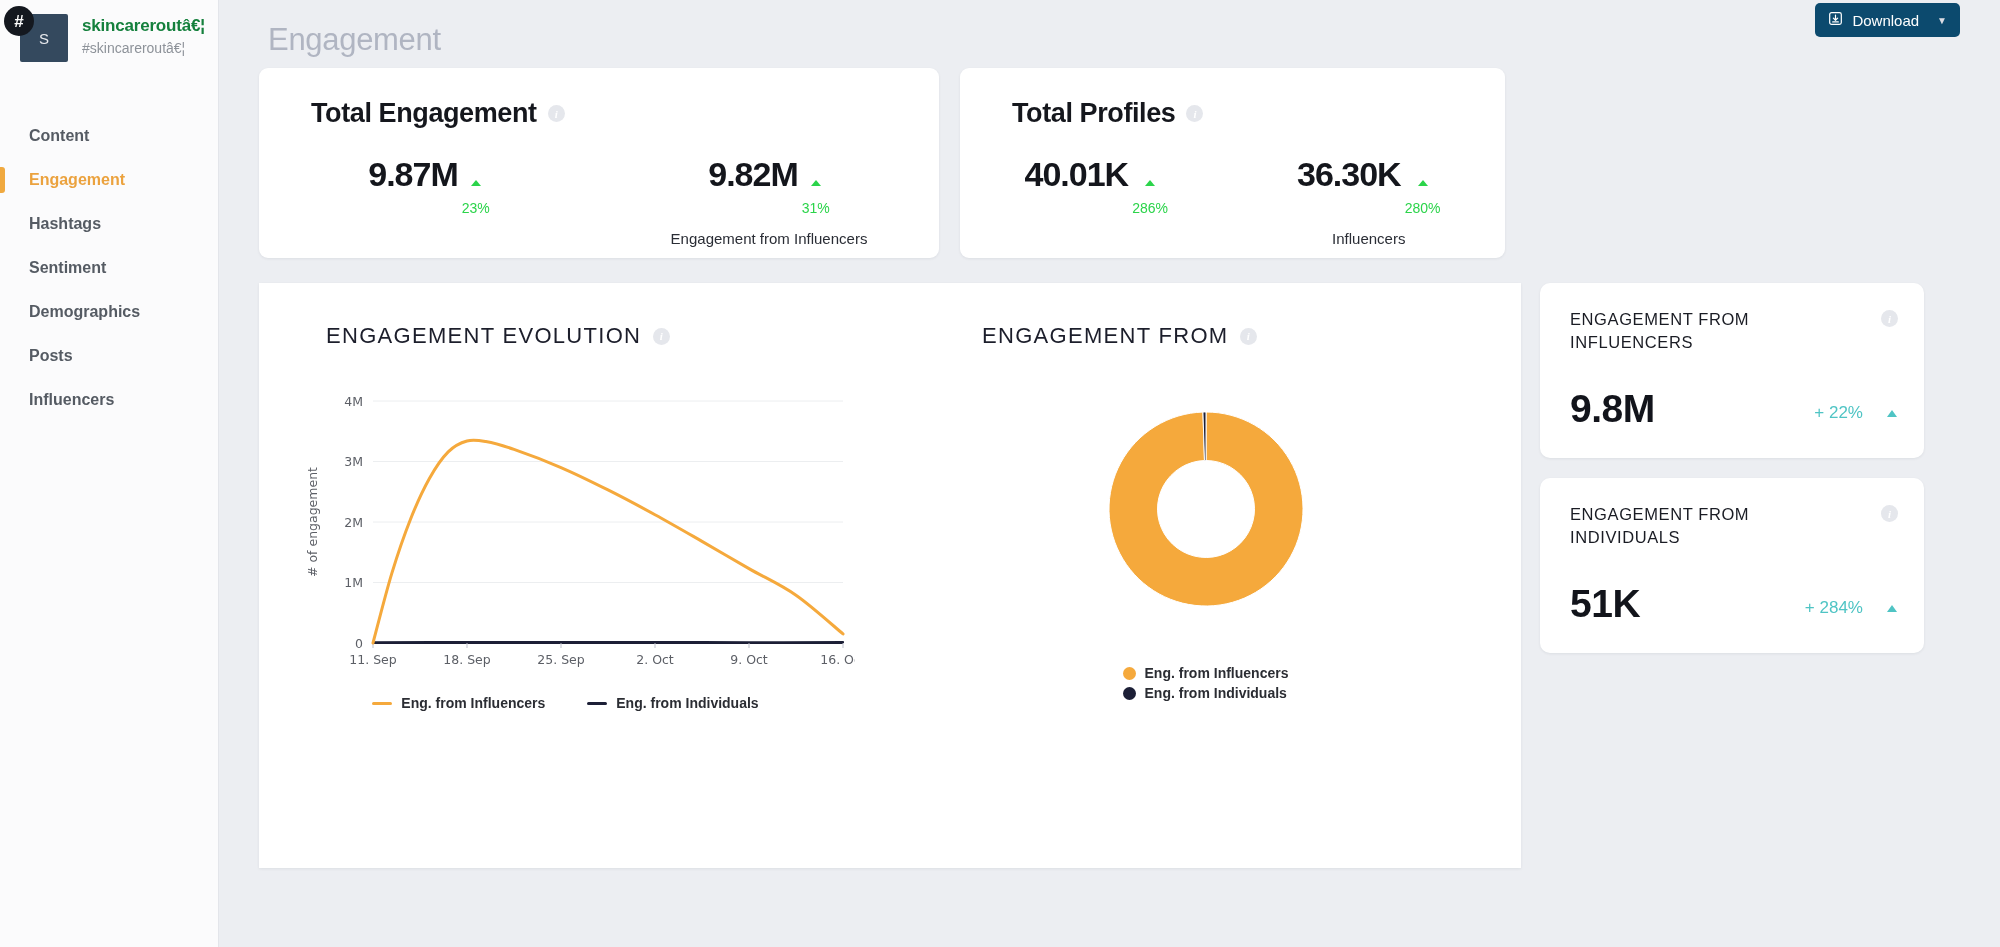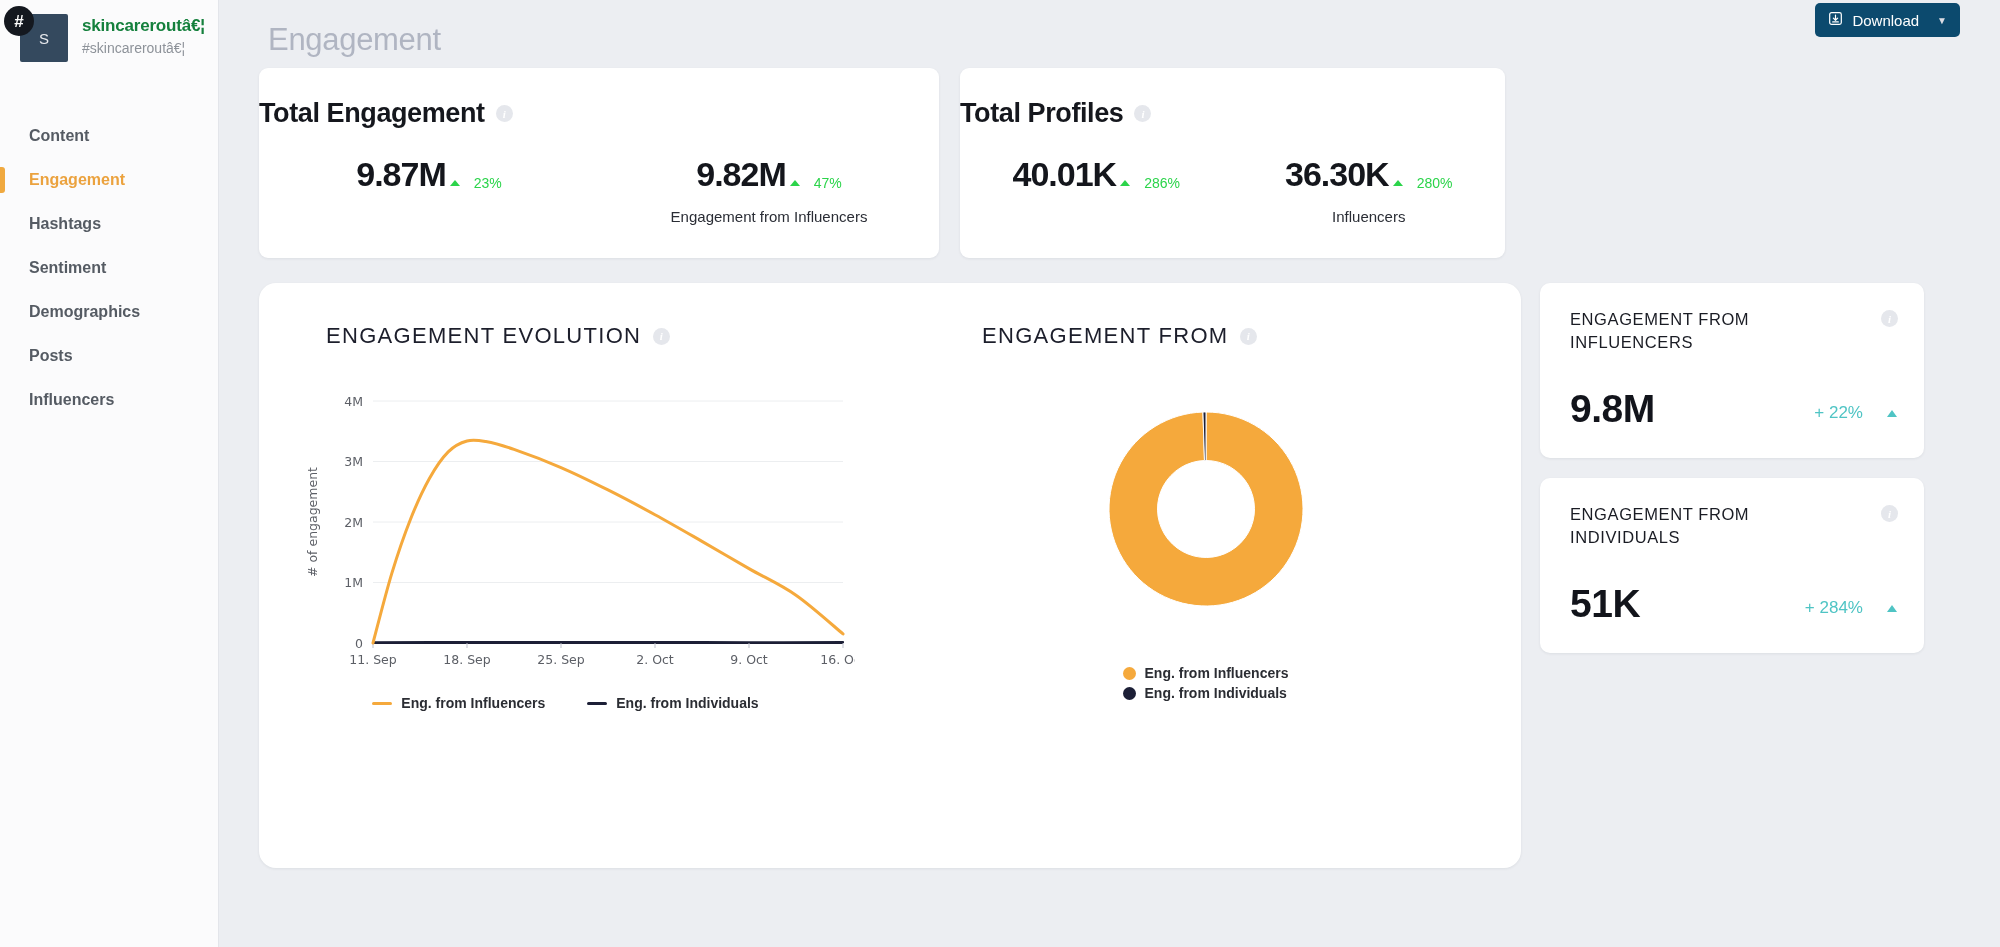--- a/index.html
+++ b/index.html
@@ -68,39 +68,41 @@
   .kpi-card {
     background: #fff; border-radius: 9px; height: 190px;
     box-shadow: 0 1px 3px rgba(20,25,40,.07);
     padding: 30px 0 0 0;
   }
   .kpi-card.c1 { width: 680px; }
   .kpi-card.c2 { width: 545px; }
   .kpi-title {
     display: flex; align-items: center; gap: 11px;
     font-size: 27px; font-weight: 700; color: #15171d; letter-spacing: -0.4px;
+    padding-left: 42px;
+    margin-left: 10px;
   }
   .info-dot {
     width: 17px; height: 17px; border-radius: 50%; background: #e5e7ec;
     color: #fff; font-size: 11px; font-weight: 700; font-style: italic;
     display: inline-flex; align-items: center; justify-content: center;
     font-family: "Liberation Serif", serif; cursor: pointer;
   }
   .kpi-metrics { display: flex; margin-top: 26px; }
   .metric { flex: 1; text-align: center; }
   .metric-line { display: flex; align-items: baseline; justify-content: center; }
   .metric-val { font-size: 34px; font-weight: 700; color: #14161c; letter-spacing: -1px; }
-  .metric-delta { font-size: 14px; color: #2bd44a; margin-left: 4px; display: flex; align-items: center; gap: 14px; }
+  .metric-delta { font-size: 14px; color: #2bd44a; margin-left: 4px; display: flex; align-items: center; gap: 14px; flex-direction: column; }
   .tri-up { width: 0; height: 0; border-left: 5px solid transparent; border-right: 5px solid transparent; border-bottom: 6px solid #2bd44a; }
   .metric-sub { font-size: 15px; color: #2a2d35; margin-top: 14px; }
 
   
   .lower { display: flex; gap: 19px; margin-top: 25px; }
   .chart-card {
-    background: #fff; border-radius: 17px; width: 1262px; height: 585px;
+    background: #fff; border-radius: 0; width: 1262px; height: 585px;
     box-shadow: 0 1px 3px rgba(20,25,40,.07);
     display: flex; padding-top: 40px;
   }
   .chart-half { flex: 1; }
   .chart-head {
     display: flex; align-items: center; gap: 12px;
     font-size: 22px; color: #1c1e2b; letter-spacing: 1.3px; font-weight: 400;
   }
   .chart-head.left { padding-left: 67px; }
   .chart-head.right { padding-left: 92px; }
@@ -211,21 +213,21 @@
                 <span>23%</span>
               </span>
             </div>
             <div class="metric-sub"></div>
           </div>
           <div class="metric">
             <div class="metric-line">
               <span class="metric-val">9.82M</span>
               <span class="metric-delta">
                 <span class="tri-up"></span>
-                <span>47%</span>
+                <span>31%</span>
               </span>
             </div>
             <div class="metric-sub">Engagement from Influencers</div>
           </div>
         </div>
       </section>
 
       <section class="kpi-card c2">
         <div class="kpi-title">
           <span>Total Profiles</span>

